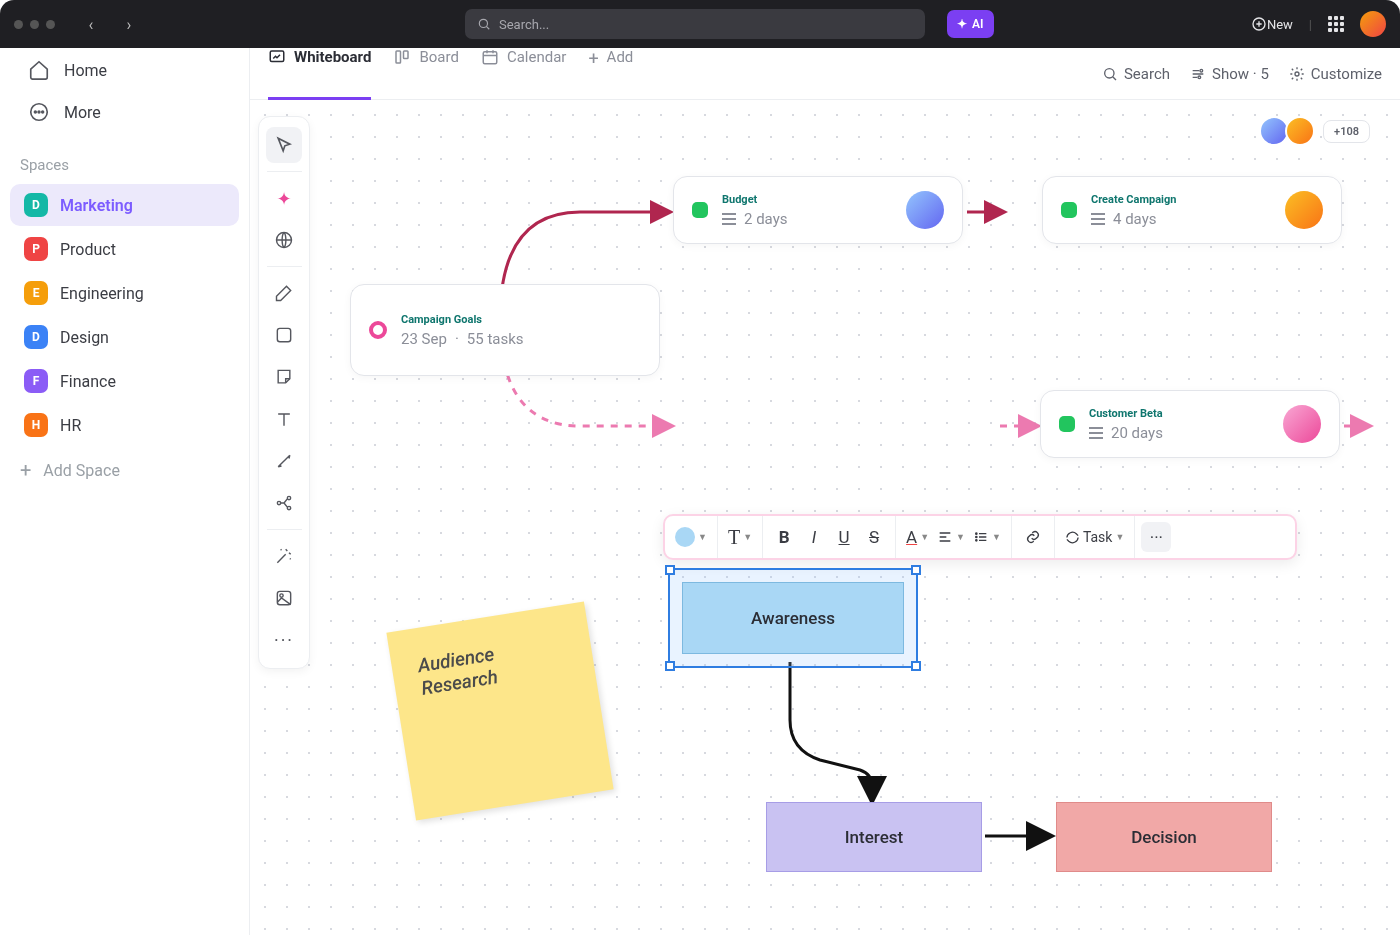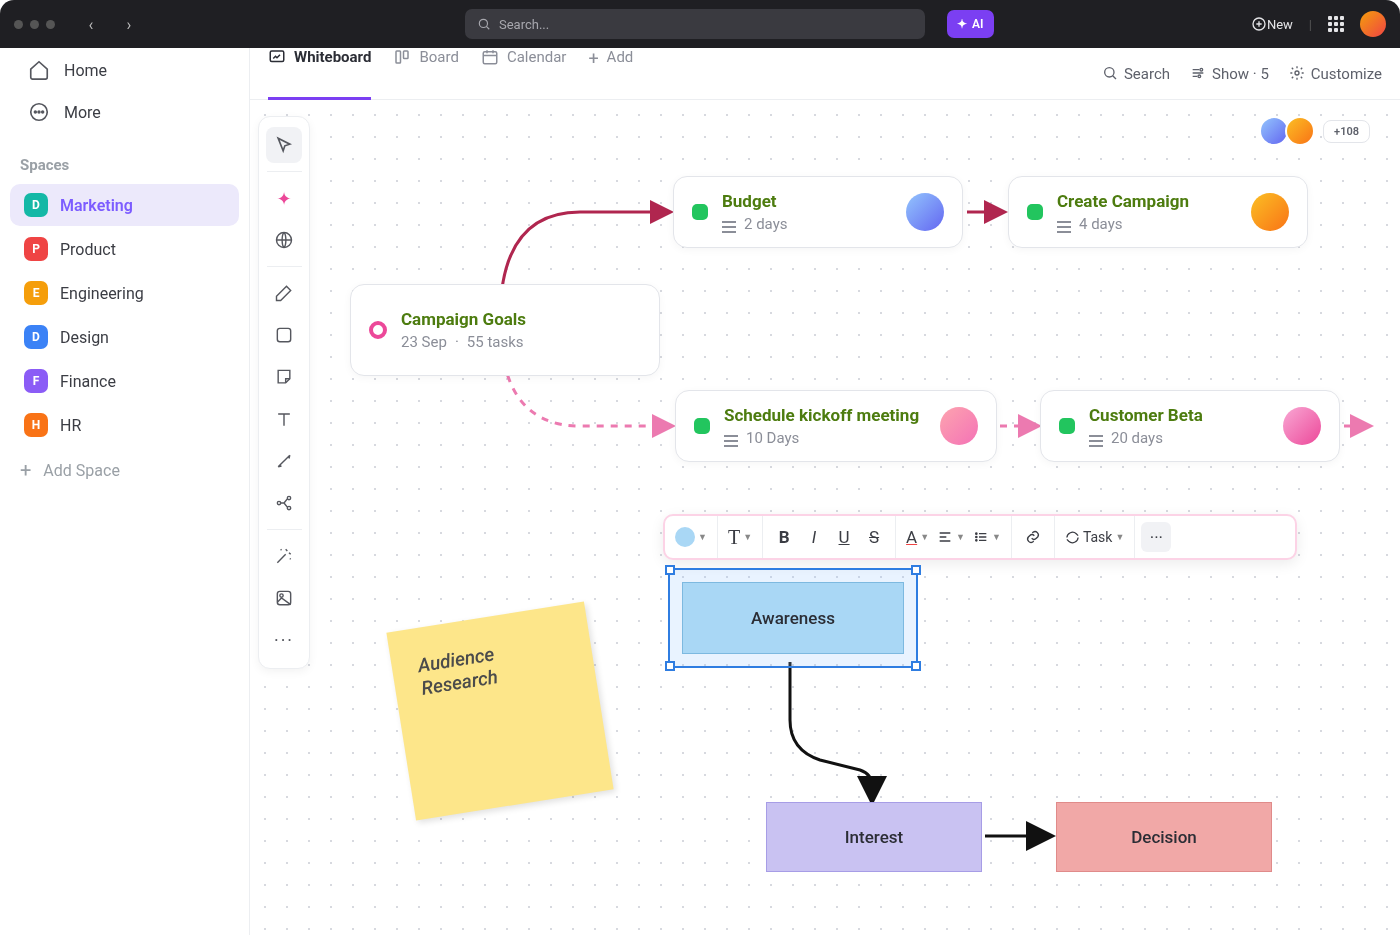--- a/index.html
+++ b/index.html
@@ -19,51 +19,51 @@
 .grid-icon i{ background:#e4e4e7; border-radius:1px;}
 .avatar-top { width:26px; height:26px; border-radius:50%; background:linear-gradient(135deg,#f59e0b,#ef4444); }
 
 
 .sidebar { position:absolute; top:48px; left:0; width:250px; bottom:0; border-right:1px solid #eceef1; padding:0; background:#fff; }
 .ws-header { display:flex; align-items:center; gap:10px; padding:24px 20px 18px; font-weight:700; font-size:17px; color:#3b3d44;}
 .ws-logo { width:26px; height:26px; color:#3b82f6;}
 .side-item { display:flex; align-items:center; gap:14px; padding:9px 20px; font-size:16px; color:#3b3d44; cursor:pointer; border-radius:10px; margin:2px 8px;}
 .side-item svg { width:22px; height:22px; color:#55575e; }
 .badge { margin-left:auto; background:#ec4899; color:#fff; font-size:12px; font-weight:700; width:22px; height:22px; border-radius:50%; display:flex; align-items:center; justify-content:center;}
-.section-label { padding:22px 20px 8px; font-size:15px; color:#9aa0a6; font-weight:700;}
+.section-label { padding:22px 20px 8px; font-size:15px; color:#9aa0a6; font-weight:400;}
 .space-item { display:flex; align-items:center; gap:12px; padding:9px 14px; margin:2px 10px; font-size:16px; color:#3b3d44; cursor:pointer; border-radius:10px;}
 .space-item.active { background:#ece9fb; color:#7c5cff; font-weight:600;}
 .space-badge { width:24px; height:24px; border-radius:7px; color:#fff; font-size:12px; font-weight:700; display:flex; align-items:center; justify-content:center;}
 .add-space { display:flex; align-items:center; gap:12px; padding:10px 20px; color:#9aa0a6; font-size:16px; cursor:pointer;}
 
 
 .tabs { position:absolute; top:48px; left:250px; right:0; height:52px; border-bottom:1px solid #eceef1; display:flex; align-items:center; padding:0 18px; gap:22px; background:#fff;}
 .tab { display:flex; align-items:flex-start; gap:8px; font-size:15px; color:#8b8e98; height:52px; cursor:pointer; border-bottom:3px solid transparent;}
 .tab.active { color:#2b2d35; font-weight:700; border-bottom-color:#7b3ff2;}
 .tabs-right { margin-left:auto; display:flex; align-items:center; gap:20px; color:#5e616b; font-size:15px;}
-.tabs-right span{ display:flex; gap:6px; cursor:pointer;}
+.tabs-right span{ display:flex; align-items:center; gap:6px; cursor:pointer;}
 
 
 .canvas { position:absolute; top:100px; left:250px; right:0; bottom:0; background:#fff;
   background-image:radial-gradient(circle,#d7d9df 1px,transparent 1px);
   background-size:22px 22px; background-position:4px 4px; overflow:hidden;}
 .presence { position:absolute; top:16px; right:30px; display:flex; align-items:center; gap:8px;}
 .presence .pa { width:30px; height:30px; border-radius:50%; border:2px solid #fff; margin-left:-12px;}
 .presence .plus { background:#fff; border:1px solid #e3e5ea; border-radius:8px; padding:4px 10px; font-size:11px; color:#5e616b; font-weight:600;}
 
 
 .palette { position:absolute; top:16px; left:8px; width:52px; background:#fff; border:1px solid #eceef1; border-radius:12px; padding:10px 0; display:flex; flex-direction:column; align-items:center; gap:6px; box-shadow:0 3px 10px rgba(0,0,0,.05);}
 .palette .tool { width:36px; height:36px; display:flex; align-items:center; justify-content:center; border-radius:8px; color:#55575e; cursor:pointer;}
 .palette .tool.active { background:#f1f2f5;}
 .palette hr{ border:none; border-top:1px solid #eceef1; width:70%; margin:2px 0;}
 
 
 .card { position:absolute; background:#fff; border:1px solid #e3e5ea; border-radius:14px; padding:14px 18px; display:flex; align-items:center; gap:14px; box-shadow:0 2px 8px rgba(0,0,0,.04);}
-.card .title { font-weight:700; font-size:17px; color:#4d7c0f;}
-.card .meta { color:#8b8e98; font-size:15px; display:flex; align-items:flex-end; gap:8px; margin-top:4px;}
+.card .title { font-weight:700; font-size:11px; color:#0f766e;}
+.card .meta { color:#8b8e98; font-size:15px; display:flex; align-items:center; gap:8px; margin-top:4px;}
 .status-dot { width:16px; height:16px; border-radius:5px;}
 .status-open { width:18px; height:18px; border-radius:50%; border:4px solid #ec4899;}
 .card .ava { width:38px; height:38px; border-radius:50%; margin-left:auto;}
 .lines-icon { display:inline-flex; flex-direction:column; gap:3px;}
 .lines-icon i{ width:14px; height:2px; background:#8b8e98; display:block;}
 
 
 .sticky { position:absolute; width:200px; height:190px; background:#fde68a; padding:26px; font-size:19px; font-style:italic; font-weight:500; color:#4b4b4b; transform:rotate(-9deg); box-shadow:2px 3px 6px rgba(0,0,0,.12);}
 
 
@@ -358,51 +358,36 @@
               <i></i>
               <i></i>
               <i></i>
             </span>
             <span>2 days</span>
           </div>
       </div>
       <div class="ava" style="background:linear-gradient(135deg,#93c5fd,#6366f1)"></div>
     </div>
 
-    <div class="card" style="left:758px; top:76px; width:300px">
+    <div class="card" style="left:792px; top:76px; width:300px">
       <div class="status-dot" style="background:#22c55e"></div>
       <div>
         <div class="title">Create Campaign</div>
         <div class="meta">
             <span class="lines-icon">
               <i></i>
               <i></i>
               <i></i>
             </span>
             <span>4 days</span>
           </div>
       </div>
       <div class="ava" style="background:linear-gradient(135deg,#fbbf24,#f97316)"></div>
     </div>
 
-    <div class="card" style="left:425px; top:290px; width:322px">
-      <div class="status-dot" style="background:#22c55e"></div>
-      <div>
-        <div class="title">Schedule kickoff meeting</div>
-        <div class="meta">
-            <span class="lines-icon">
-              <i></i>
-              <i></i>
-              <i></i>
-            </span>
-            <span>10 Days</span>
-          </div>
-      </div>
-      <div class="ava" style="background:linear-gradient(135deg,#fda4af,#f472b6)"></div>
-    </div>
 
     <div class="card" style="left:790px; top:290px; width:300px">
       <div class="status-dot" style="background:#22c55e"></div>
       <div>
         <div class="title">Customer Beta</div>
         <div class="meta">
             <span class="lines-icon">
               <i></i>
               <i></i>
               <i></i>

